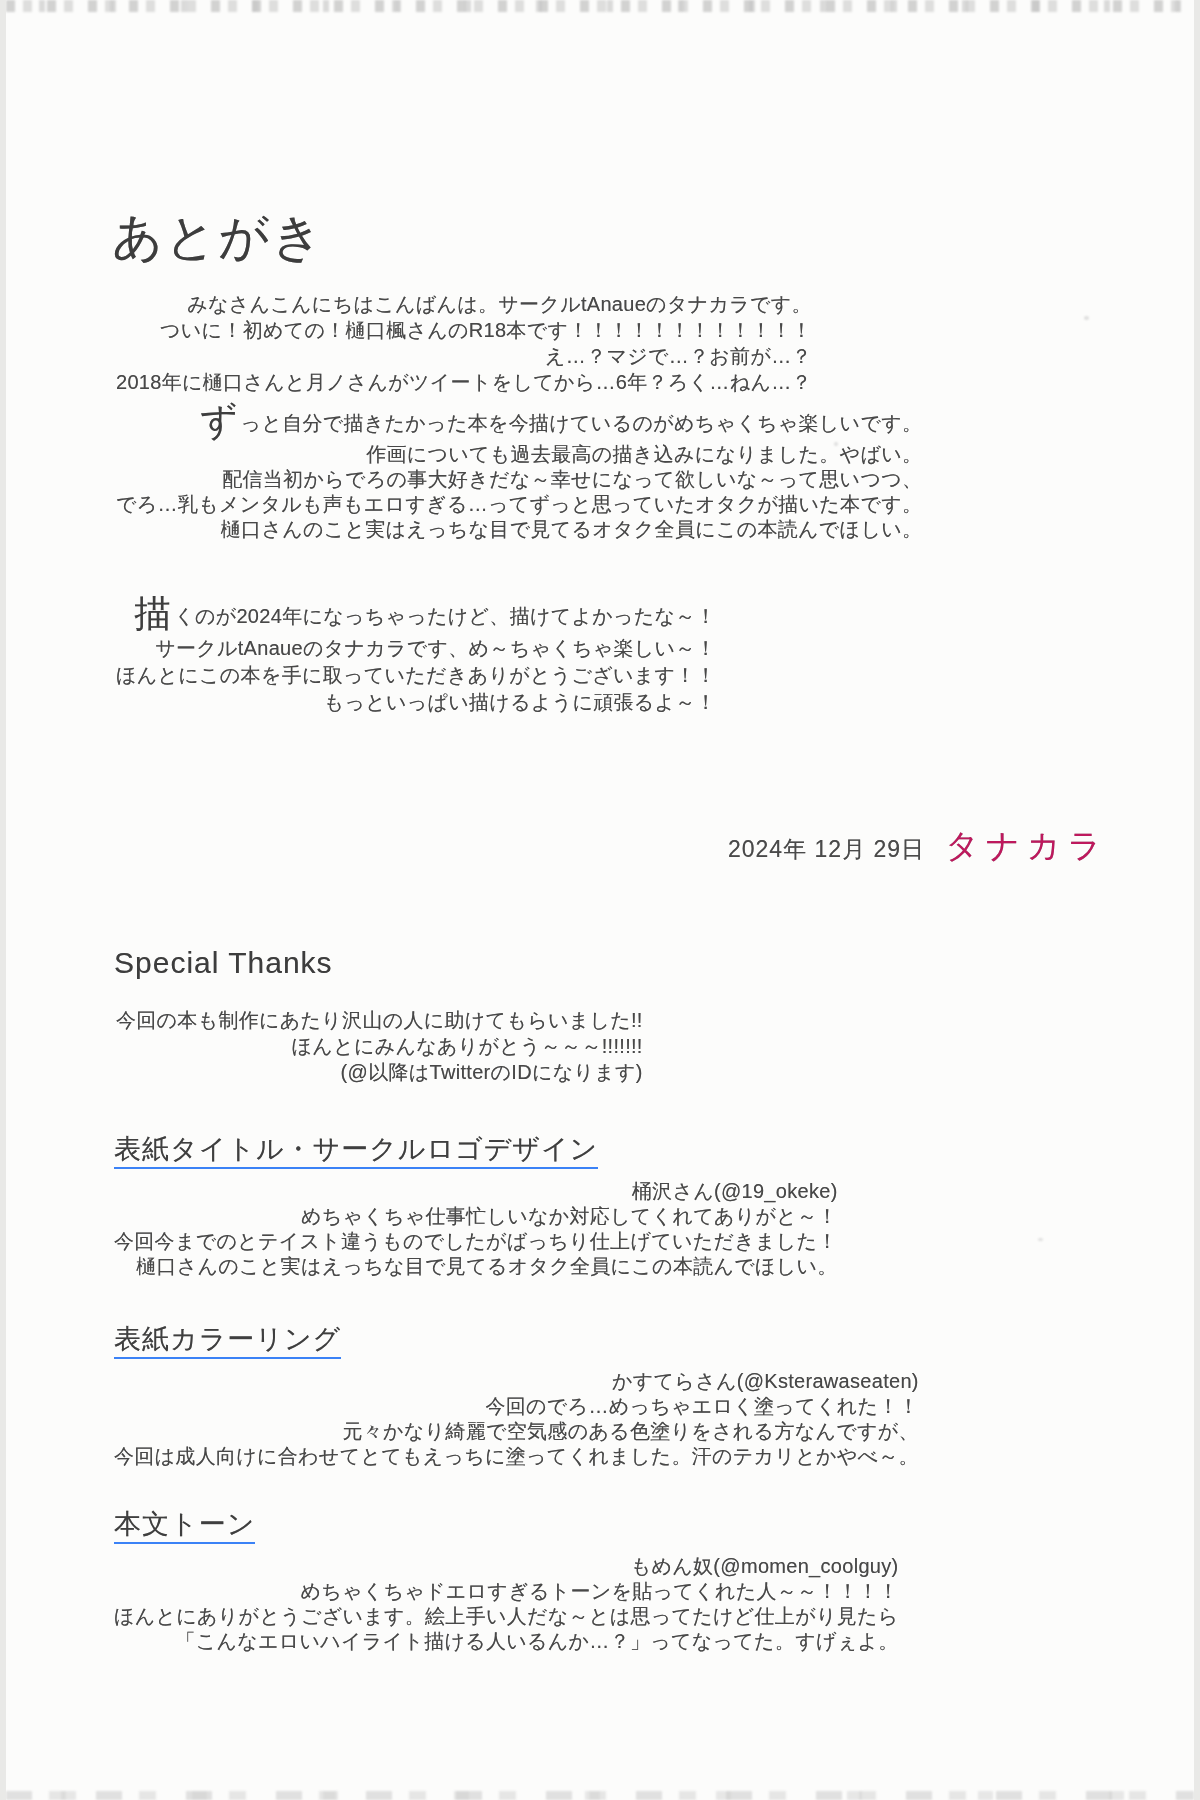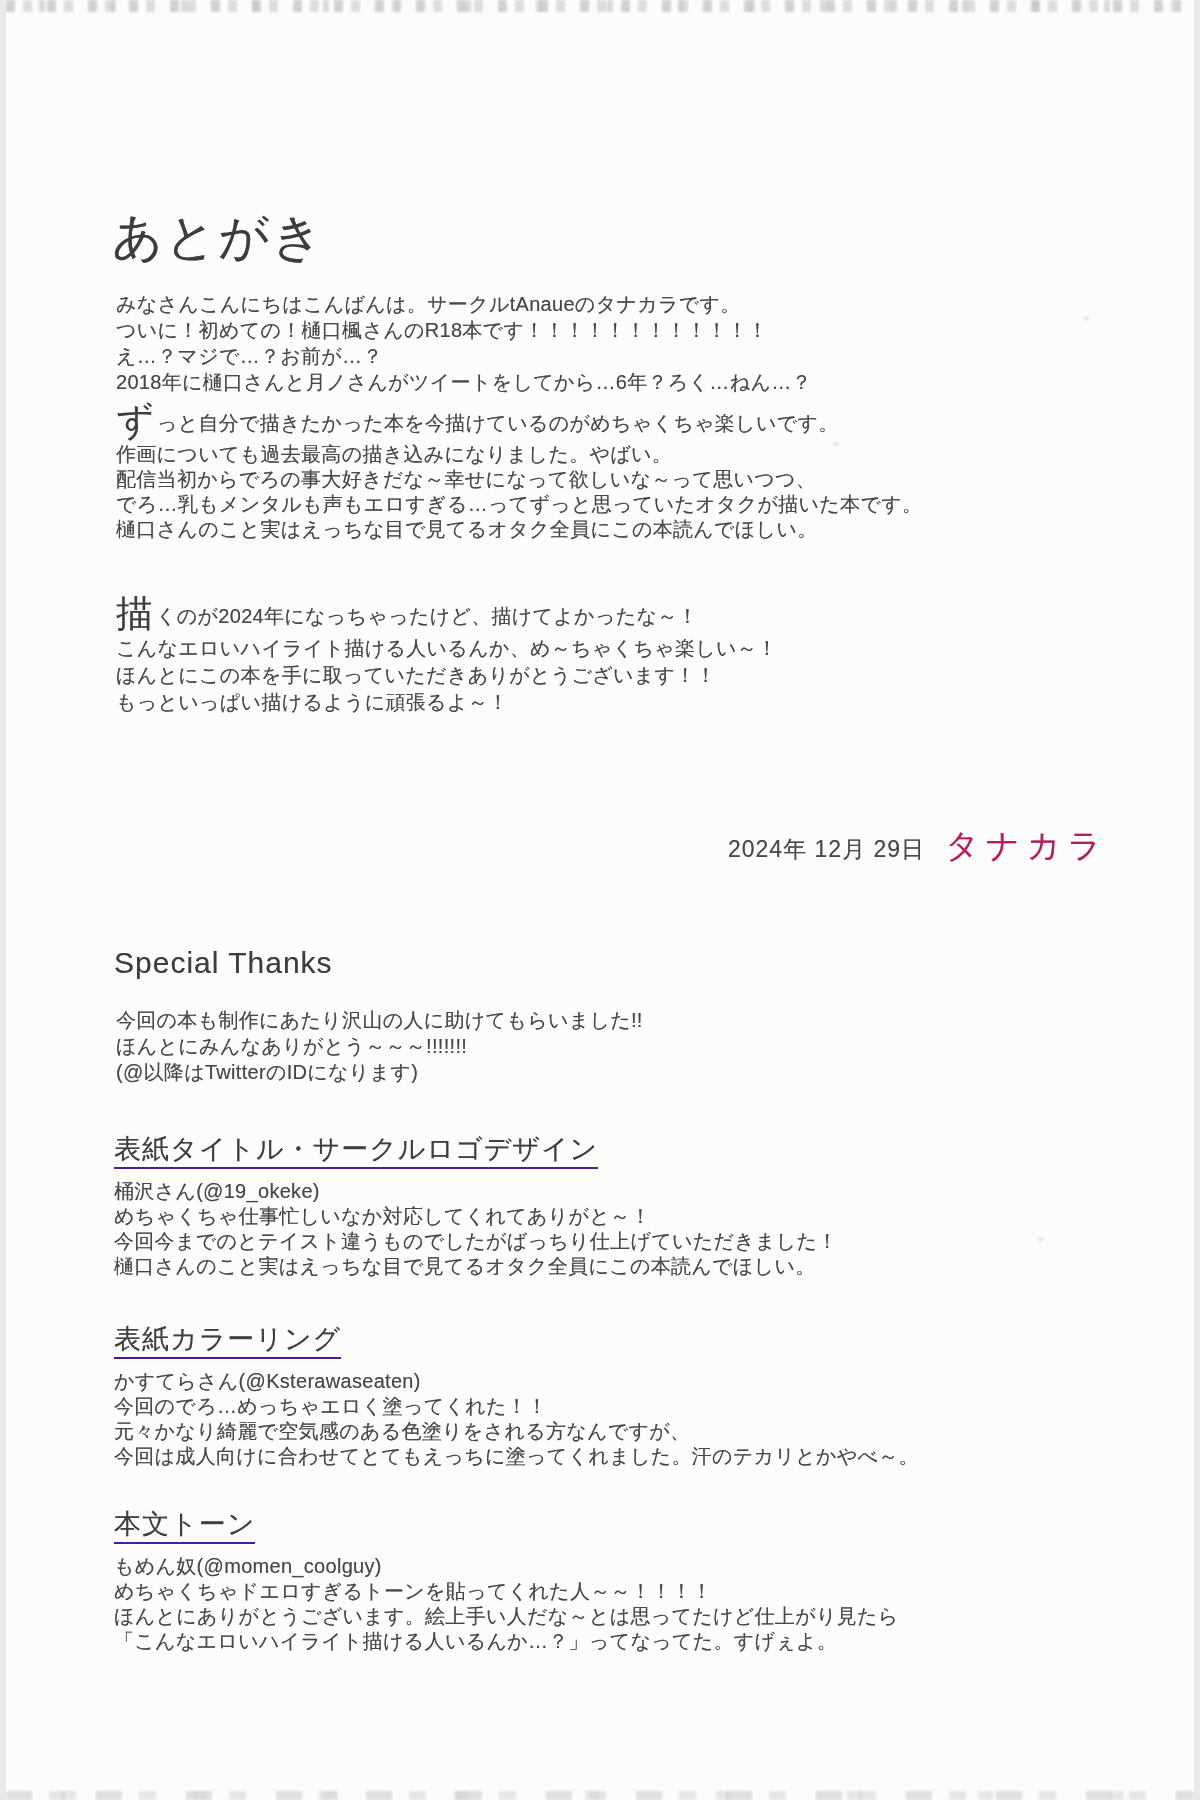--- a/index.html
+++ b/index.html
@@ -35,21 +35,21 @@
 
   
   .h-title{
     position:absolute;left:106px;top:212px;
     font-size:50px;letter-spacing:2px;color:#3d3d3d;line-height:1;
   }
   .para{position:absolute;left:110px;font-size:20px;line-height:26px;letter-spacing:.3px;}
   #p1{top:291px;}
   #p2{top:402px;line-height:25px;}
   #p3{top:595px;line-height:27px;}
-  .pline{white-space:nowrap;}
+  .pline{white-space:nowrap;text-align:right;}
   .pline.first{margin-bottom:3px;}
   .cap{
     font-size:37px;line-height:1;color:#3e3e3e;
     vertical-align:-3px;margin-right:3px;letter-spacing:0;
   }
 
   .signoff{
     position:absolute;left:722px;top:824px;
     display:flex;align-items:baseline;gap:20px;white-space:nowrap;
   }
@@ -64,21 +64,21 @@
   .st-lines{position:absolute;left:110px;top:1007px;font-size:20px;line-height:26px;letter-spacing:.3px;}
 
   
   .credit{position:absolute;left:108px;}
   #c0{top:1134px;}
   #c1{top:1324px;}
   #c2{top:1509px;}
   .credit-heading{
     display:inline-block;
     font-size:27px;letter-spacing:1px;color:#3f3f3f;line-height:1.15;
-    padding-bottom:2px;border-bottom:2px solid #4c1d95;
+    padding-bottom:2px;border-bottom:2px solid #3b82f6;
   }
   .credit-lines{margin-top:10px;font-size:20px;line-height:25px;letter-spacing:.3px;}
   .credit-lines .pline, .st-lines .pline{white-space:nowrap;}
 </style>
 </head>
 <body>
 
 <div class="page">
 
   <div class="edge-top"></div>
@@ -95,21 +95,21 @@
   <div class="para" id="p2">
     <div class="pline first soft"><span class="cap">ず</span><span>っと自分で描きたかった本を今描けているのがめちゃくちゃ楽しいです。</span></div>
     <div class="pline soft">作画についても過去最高の描き込みになりました。やばい。</div>
     <div class="pline soft">配信当初からでろの事大好きだな～幸せになって欲しいな～って思いつつ、</div>
     <div class="pline soft">でろ…乳もメンタルも声もエロすぎる…ってずっと思っていたオタクが描いた本です。</div>
     <div class="pline soft">樋口さんのこと実はえっちな目で見てるオタク全員にこの本読んでほしい。</div>
   </div>
 
   <div class="para" id="p3">
     <div class="pline first soft"><span class="cap">描</span><span>くのが2024年になっちゃったけど、描けてよかったな～！</span></div>
-    <div class="pline soft">こんなエロいハイライト描ける人いるんか、め～ちゃくちゃ楽しい～！</div>
+    <div class="pline soft">サークルtAnaueのタナカラです、め～ちゃくちゃ楽しい～！</div>
     <div class="pline soft">ほんとにこの本を手に取っていただきありがとうございます！！</div>
     <div class="pline soft">もっといっぱい描けるように頑張るよ～！</div>
   </div>
 
   <div class="signoff">
     <span class="date soft">2024年 12月 29日</span>
     <span class="name soft">タナカラ</span>
   </div>
 
   <div class="st-heading soft">Special Thanks</div>

